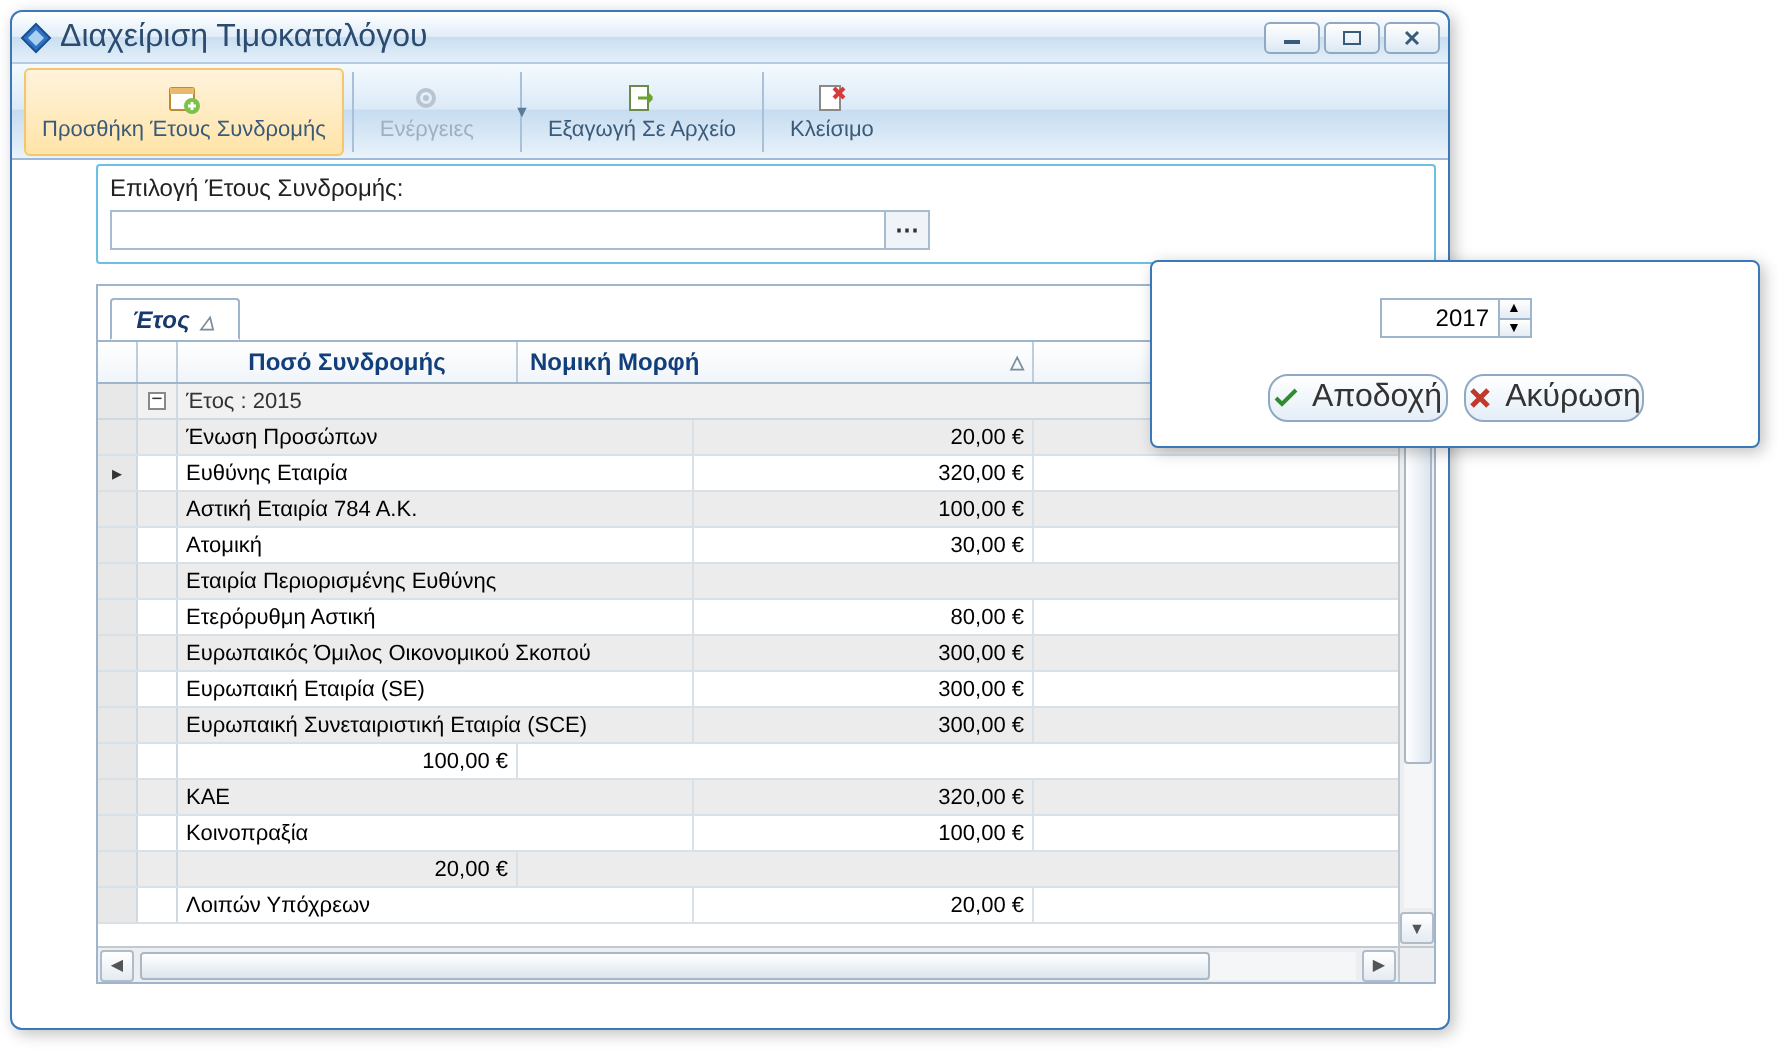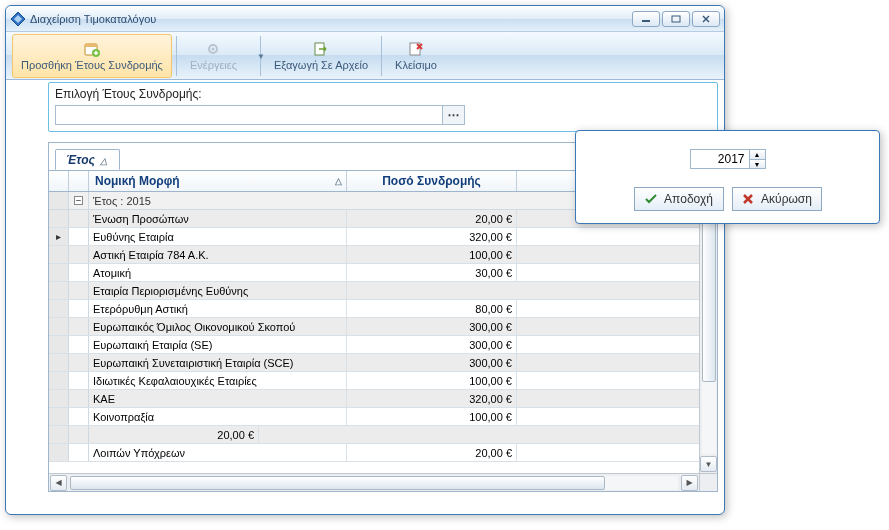--- a/index.html
+++ b/index.html
@@ -32,21 +32,21 @@
     display: flex;
     align-items: center;
     padding: 0 4px;
   }
   .title-icon {
     width: 16px; height: 16px;
     margin-right: 4px;
   }
   .title-text {
     flex: 1;
-    font-size: 11px;
+    font-size: 16px;
     color: #2b4b6f;
   }
   .win-btns { display:flex; gap:2px; }
   .win-btn {
     width: 28px; height: 16px;
     border: 1px solid #8fa8c4;
     border-radius: 3px;
     background: linear-gradient(#fff,#dce8f4);
     display:flex; align-items:center; justify-content:center;
     font-size:9px; color:#3a5a7a;
@@ -203,24 +203,24 @@
   .spin input{
     width:60px; height:20px; border:1px solid #9fb5cc; text-align:right; padding:0 4px; font-size:12px;
   }
   .spin-btns{
     width:16px; display:flex; flex-direction:column; border:1px solid #9fb5cc; border-left:none;
   }
   .spin-btns div{ height:9px; font-size:7px; display:flex;align-items:center;justify-content:center; background:linear-gradient(#fff,#e5ecf3);}
   .spin-btns div+div{border-top:1px solid #9fb5cc;}
   .dlg-btns{ display:flex; gap:8px;}
   .dlg-btn{
-    min-width:90px; height:24px; border:1px solid #8fa8c4; border-radius:0;
+    min-width:90px; height:24px; border:1px solid #8fa8c4; border-radius:10px;
     background:linear-gradient(#fff,#e4eef7);
     display:flex; align-items:center; justify-content:center; gap:6px;
-    font-size:12px; color:#333;
+    font-size:16px; color:#333;
   }
 </style>
 </head>
 <body>
 
 <div class="window main-window">
   <div class="titlebar">
     <svg class="title-icon" viewBox="0 0 16 16">
       <polygon points="8,1 15,8 8,15 1,8" fill="#2f72c4" stroke="#1a4f8f"></polygon>
       <polygon points="8,4 12,8 8,12 4,8" fill="#aad0f2"></polygon>
@@ -299,26 +299,26 @@
       <div class="group-tab-row">
         <div class="group-tab">
           <span>Έτος</span>
           <span class="sorter">△</span>
         </div>
       </div>
 
       <div class="grid-header">
         <div class="gh" style="width:20px"></div>
         <div class="gh" style="width:20px"></div>
+        <div class="gh" style="width:170px">
+          <span>Ποσό Συνδρομής</span>
+        </div>
         <div class="gh" style="width:258px; justify-content:flex-start; padding-left:6px;">
           <span>Νομική Μορφή</span>
           <span class="sorter">△</span>
-        </div>
-        <div class="gh" style="width:170px">
-          <span>Ποσό Συνδρομής</span>
         </div>
         <div class="gh" style="flex:1">
           <span>Ποσό Υπο</span>
         </div>
       </div>
 
       <div class="grid-body" id="grid-body">
         <div class="group-row">
           <div class="gutter"></div>
           <div class="exp">
@@ -385,21 +385,20 @@
           <div class="row alt">
             <div class="gutter"></div>
             <div class="indent"></div>
             <div class="cell" style="width:258px">Ευρωπαική Συνεταιριστική Εταιρία (SCE)</div>
             <div class="cell amount" style="width:170px">300,00 €</div>
             <div class="cell amount" style="flex:1"></div>
           </div>
           <div class="row">
             <div class="gutter"></div>
             <div class="indent"></div>
-            <div class="cell" style="width:258px">Ιδιωτικές Κεφαλαιουχικές Εταιρίες</div>
             <div class="cell amount" style="width:170px">100,00 €</div>
             <div class="cell amount" style="flex:1"></div>
           </div>
           <div class="row alt">
             <div class="gutter"></div>
             <div class="indent"></div>
             <div class="cell" style="width:258px">ΚΑΕ</div>
             <div class="cell amount" style="width:170px">320,00 €</div>
             <div class="cell amount" style="flex:1"></div>
           </div>

